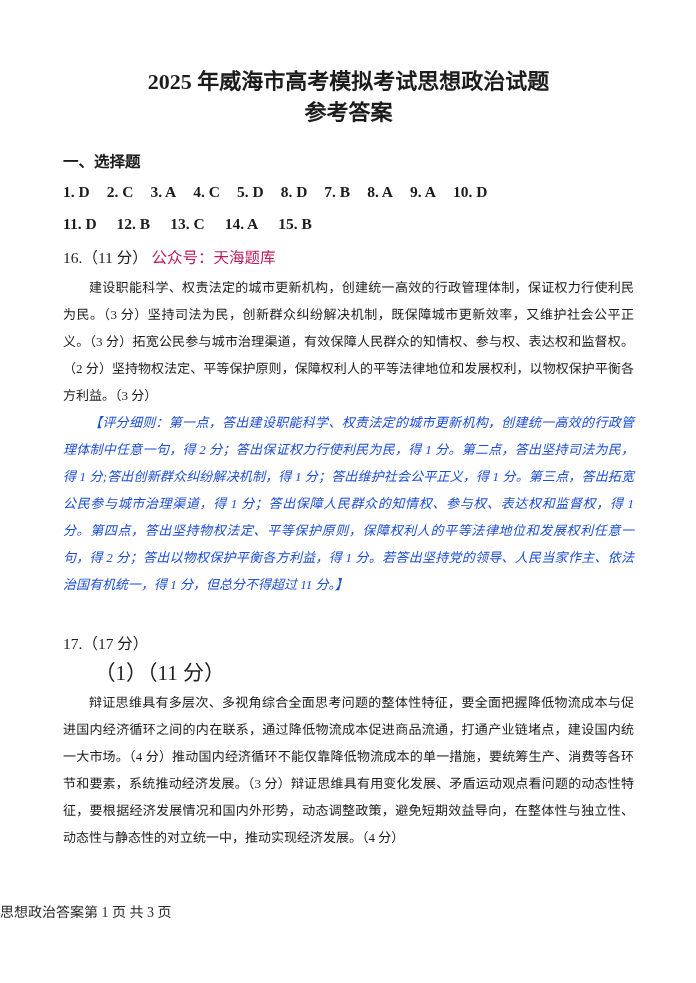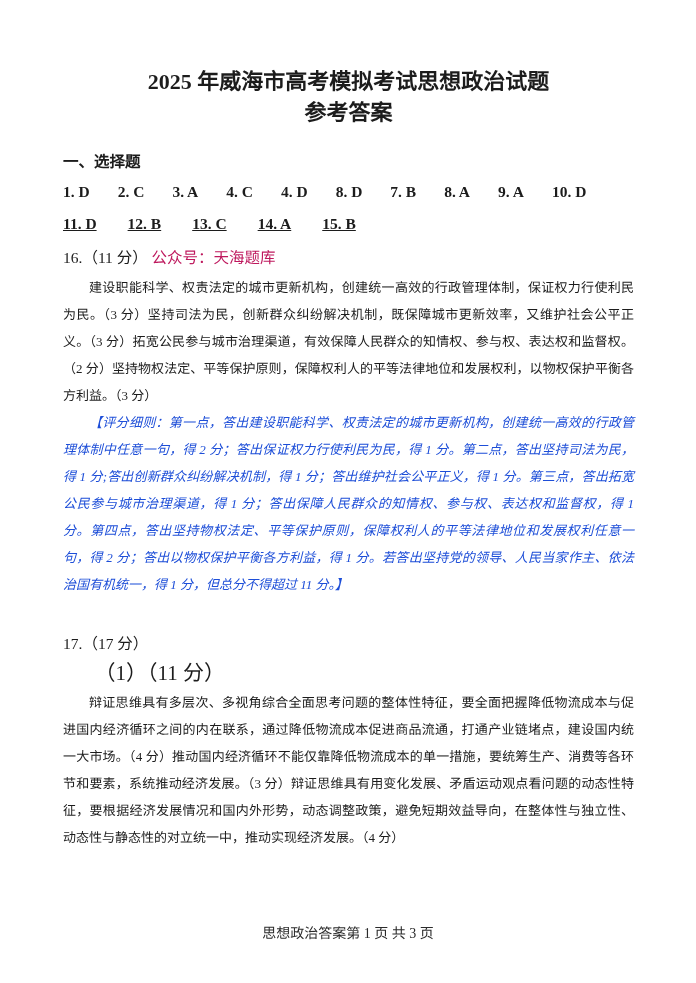--- a/index.html
+++ b/index.html
@@ -35,24 +35,23 @@
     line-height: 20px;
     margin: 0 0 10px 0;
   }
   .answers-row {
     display: flex;
     flex-wrap: nowrap;
     font-weight: bold;
     font-size: 15.5px;
     line-height: 20px;
     margin-bottom: 12px;
-    gap: 11px;
   }
   .answers-row.row1 .ans { margin-right: 17px; }
-  .answers-row.row2 .ans { margin-right: 20px; text-decoration: underline; }
+  .answers-row.row2 .ans { margin-right: 20px; }
   .ans { white-space: nowrap; }
   .sec2-heading {
     margin-top: 20px;
     margin-bottom: 8px;
   }
   .q-label-line {
     font-size: 15.5px;
     line-height: 24px;
     margin: 0 0 4px 0;
   }
@@ -73,23 +72,23 @@
   .q17-block { margin-top: 34px; }
   .sub-label {
     margin: 2px 0 2px 0;
     font-size: 21px;
     line-height: 27px;
     text-indent: 1.5em;
   }
   .footer {
     position: absolute;
     left: 0;
-    top: 922px;
+    top: 901px;
     width: 100%;
-    text-align: center;
+    text-align: left;
     font-size: 14px;
     color: #2a2a2a;
   }
 </style>
 </head>
 <body>
 
 <div class="page">
   <div class="content">
 
@@ -98,21 +97,21 @@
       <span class="tline">参考答案</span>
     </h1>
 
     <div class="sec-heading">一、选择题</div>
 
     <div class="answers-row row1">
       <span class="ans">1. D</span>
       <span class="ans">2. C</span>
       <span class="ans">3. A</span>
       <span class="ans">4. C</span>
-      <span class="ans">4. D</span>
+      <span class="ans">5. D</span>
       <span class="ans">8. D</span>
       <span class="ans">7. B</span>
       <span class="ans">8. A</span>
       <span class="ans">9. A</span>
       <span class="ans">10. D</span>
     </div>
 
     <div class="answers-row row2">
       <span class="ans">11. D</span>
       <span class="ans">12. B</span>

